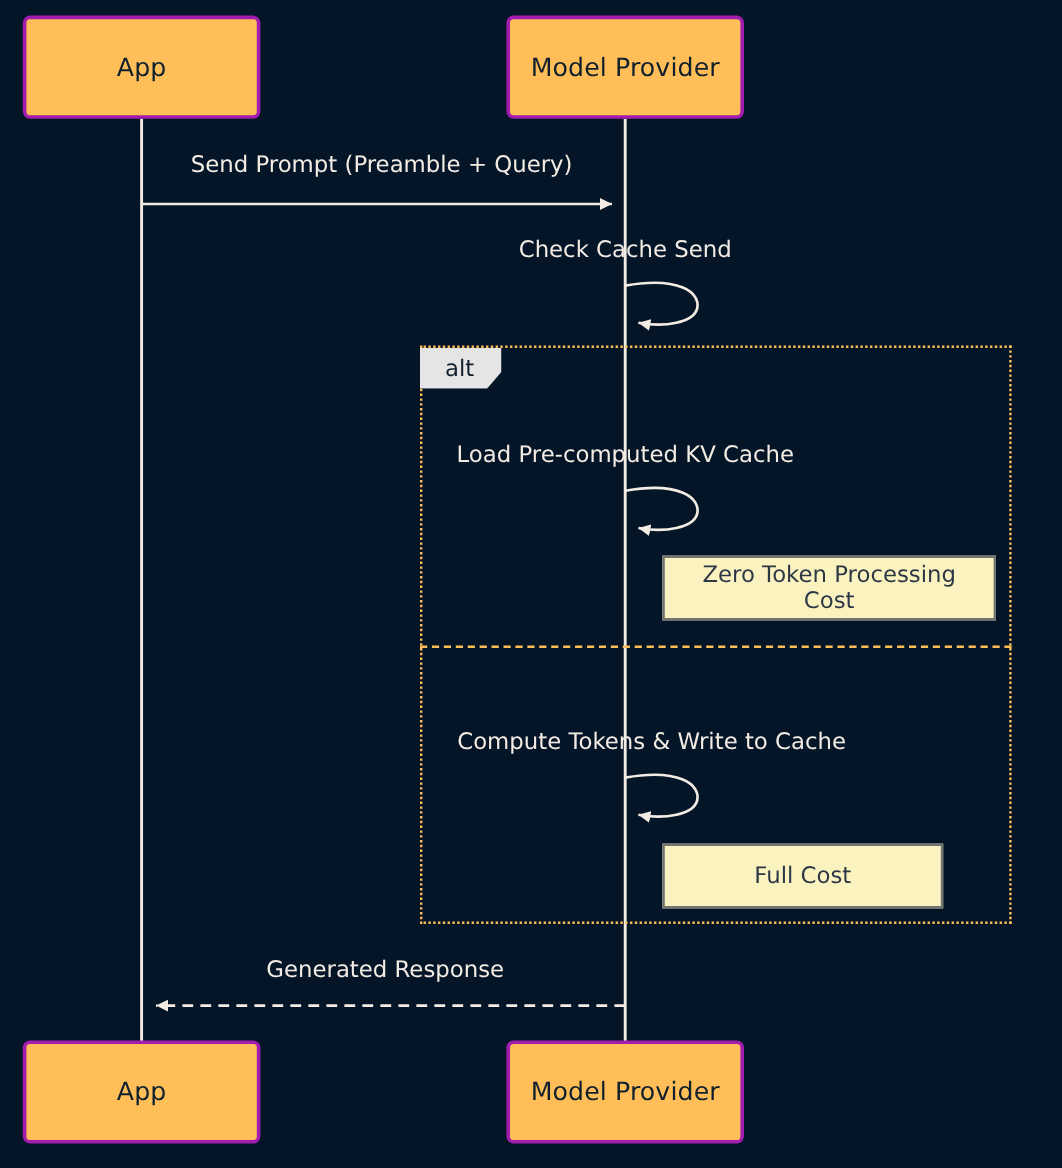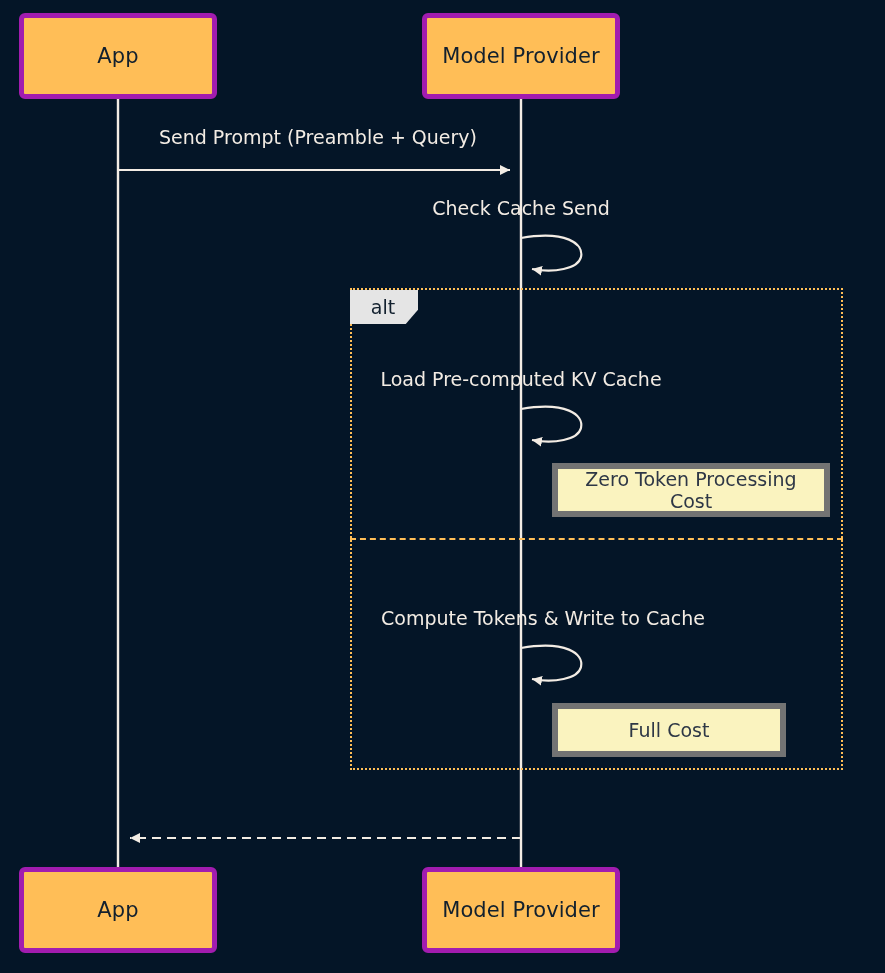--- a/index.html
+++ b/index.html
@@ -31,21 +31,21 @@
     width: 885px;
     height: 973px;
     display: block;
   }
 
   
   .actor-box {
     position: absolute;
     box-sizing: border-box;
     background: #ffbe57;
-    border: 5px solid #a21caf;
+    border: 3px solid #a21caf;
     border-radius: 6px;
     display: flex;
     align-items: center;
     justify-content: center;
     color: #12202e;
     font-size: 21px;
     font-weight: 400;
     letter-spacing: 0.1px;
   }
 
@@ -75,21 +75,21 @@
     box-sizing: border-box;
     -webkit-clip-path: polygon(0 0, 100% 0, 100% 58%, 82% 100%, 0 100%);
     clip-path: polygon(0 0, 100% 0, 100% 58%, 82% 100%, 0 100%);
   }
 
   
   .note-box {
     position: absolute;
     box-sizing: border-box;
     background: #faf3bf;
-    border: 6px solid #737373;
+    border: 2px solid #737373;
     color: #2e3746;
     font-size: 19px;
     display: flex;
     align-items: center;
     justify-content: center;
     text-align: center;
     padding: 0 12px;
   }
 
   
@@ -147,14 +147,15 @@
   <div class="note-box" style="left:552px; top:703px; width:234px; height:54px;">Full Cost</div>
 
   <div class="msg-label centered" style="left:318px; top:128px;">Send Prompt (Preamble + Query)</div>
 
   <div class="msg-label centered" style="left:521px; top:199px;">Check Cache Send</div>
 
   <div class="msg-label centered" style="left:521px; top:370px;">Load Pre-computed KV Cache</div>
 
   <div class="msg-label centered" style="left:543px; top:609px;">Compute Tokens &amp; Write to Cache</div>
 
+  <div class="msg-label centered" style="left:321px; top:799px;">Generated Response</div>
 
 </div>
 
 </body></html>

